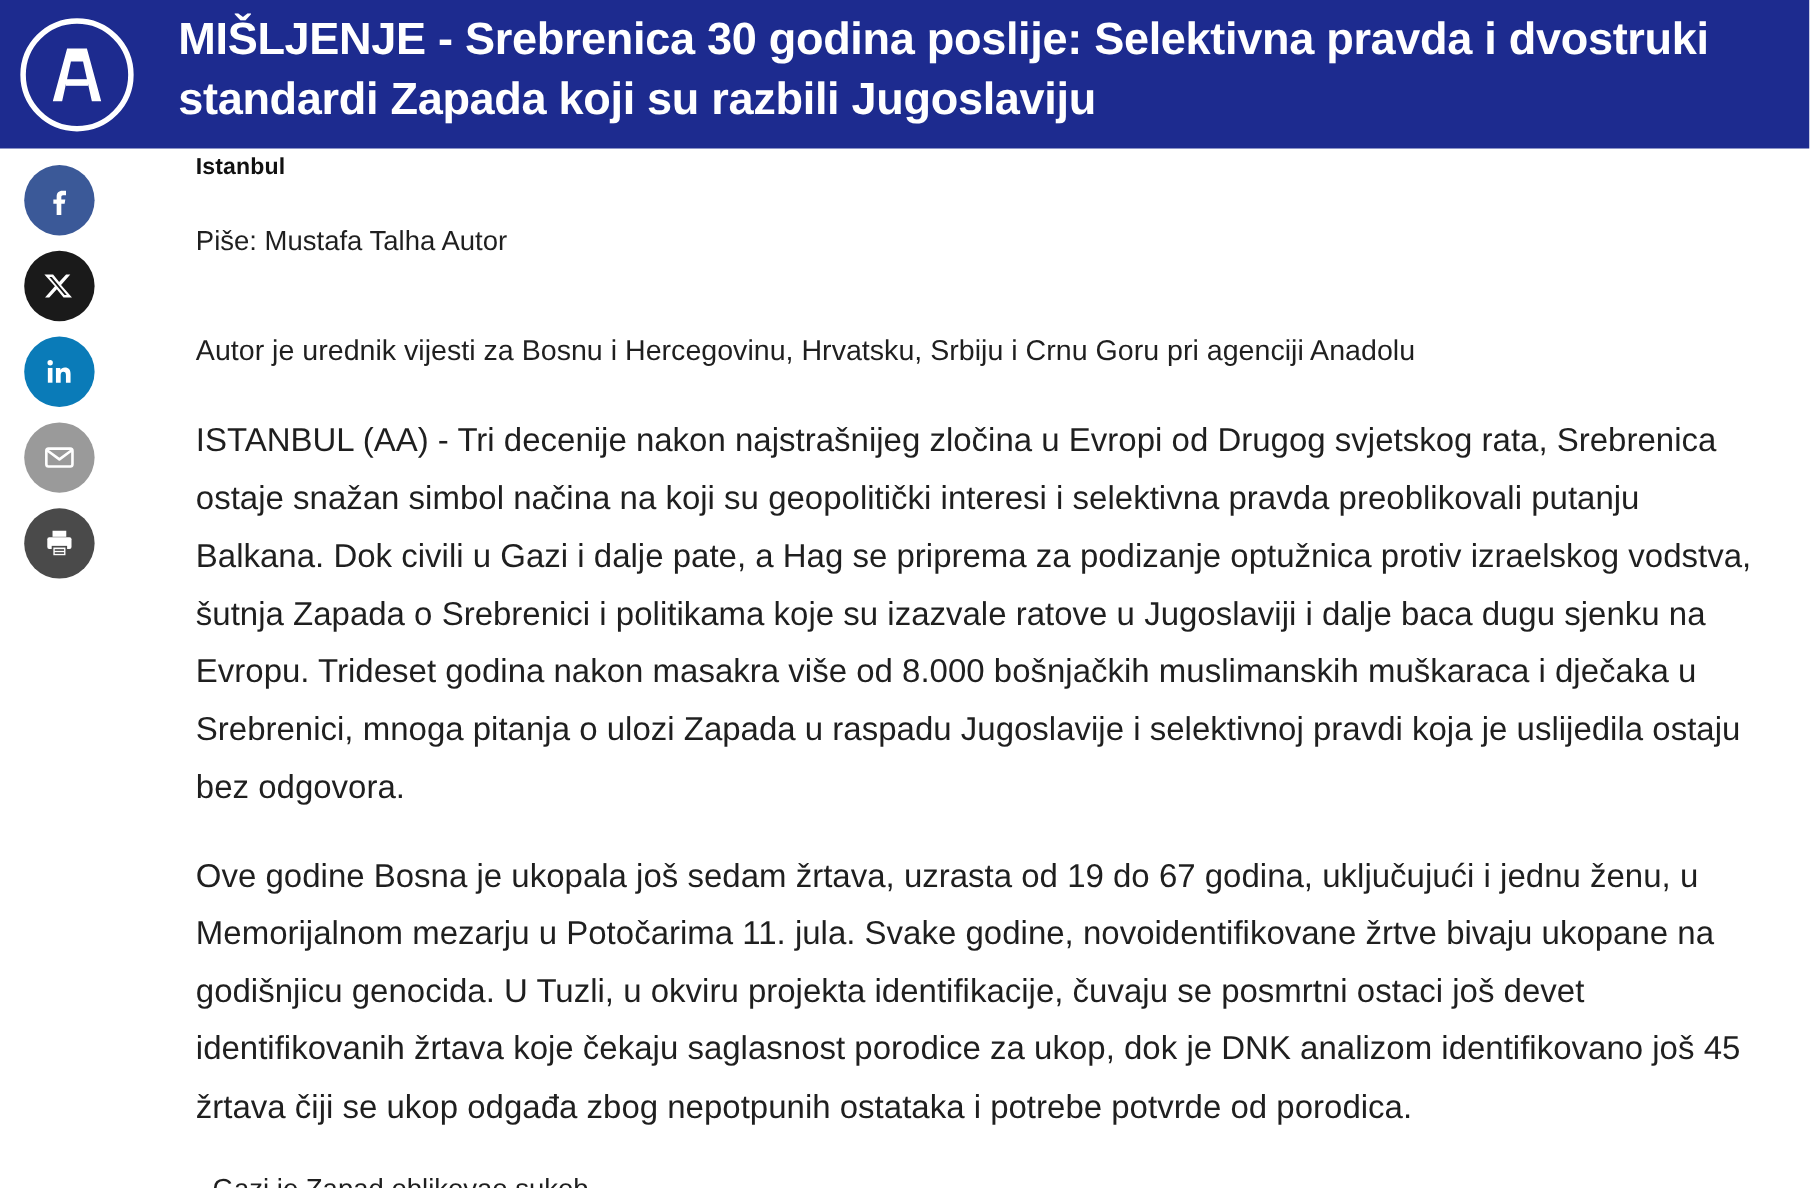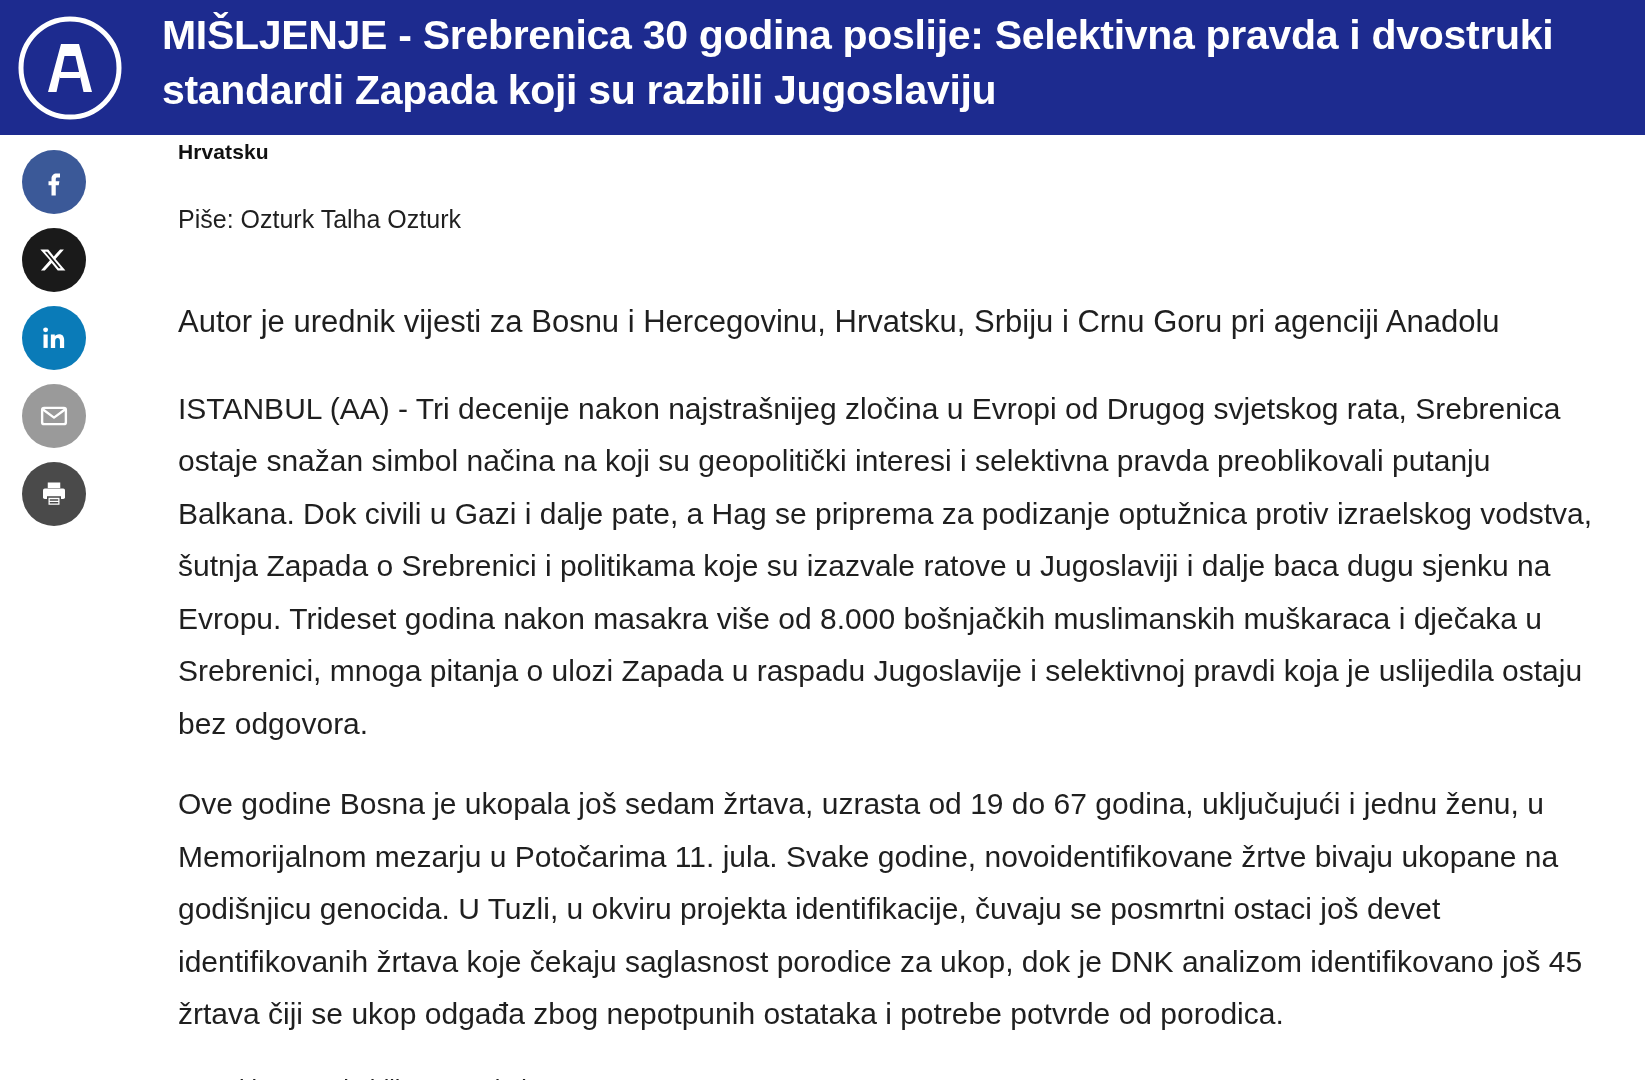--- a/index.html
+++ b/index.html
@@ -107,21 +107,21 @@
   }
 
   .byline {
     font-size: 25px;
     color: #1f1f1f;
     margin: 0 0 62px 0;
     line-height: 1.4;
   }
 
   .author-note {
-    font-size: 31px;
+    font-size: 26px;
     color: #1f1f1f;
     margin: 0 0 37px 0;
     line-height: 1.5;
   }
 
   .para {
     font-size: 30px;
     color: #1f1f1f;
     line-height: 1.75;
     margin: 0 0 28px 0;
@@ -187,21 +187,21 @@
         <rect x="3.2" y="7.6" width="17.6" height="8.4" rx="1.4" fill="#ffffff"></rect>
         <rect x="7" y="14.4" width="10" height="6.8" fill="#ffffff" stroke="#4a4a4a" stroke-width="1.2"></rect>
         <rect x="8.6" y="16.2" width="6.8" height="1.2" fill="#4a4a4a"></rect>
         <rect x="8.6" y="18.4" width="6.8" height="1.2" fill="#4a4a4a"></rect>
       </svg>
     </div>
 
   </div>
 
   <div class="article">
-    <p class="dateline">Hrvatsku</p>
-    <p class="byline">Piše: Ozturk Talha Ozturk</p>
+    <p class="dateline">Istanbul</p>
+    <p class="byline">Piše: Mustafa Talha Autor</p>
     <p class="author-note">Autor je urednik vijesti za Bosnu i Hercegovinu, Hrvatsku, Srbiju i Crnu Goru pri agenciji Anadolu</p>
     <p class="para">ISTANBUL (AA) - Tri decenije nakon najstrašnijeg zločina u Evropi od Drugog svjetskog rata, Srebrenica ostaje snažan simbol načina na koji su geopolitički interesi i selektivna pravda preoblikovali putanju Balkana. Dok civili u Gazi i dalje pate, a Hag se priprema za podizanje optužnica protiv izraelskog vodstva, šutnja Zapada o Srebrenici i politikama koje su izazvale ratove u Jugoslaviji i dalje baca dugu sjenku na Evropu. Trideset godina nakon masakra više od 8.000 bošnjačkih muslimanskih muškaraca i dječaka u Srebrenici, mnoga pitanja o ulozi Zapada u raspadu Jugoslavije i selektivnoj pravdi koja je uslijedila ostaju bez odgovora.</p>
     <p class="para">Ove godine Bosna je ukopala još sedam žrtava, uzrasta od 19 do 67 godina, uključujući i jednu ženu, u Memorijalnom mezarju u Potočarima 11. jula. Svake godine, novoidentifikovane žrtve bivaju ukopane na godišnjicu genocida. U Tuzli, u okviru projekta identifikacije, čuvaju se posmrtni ostaci još devet identifikovanih žrtava koje čekaju saglasnost porodice za ukop, dok je DNK analizom identifikovano još 45 žrtava čiji se ukop odgađa zbog nepotpunih ostataka i potrebe potvrde od porodica.</p>
     <p class="subhead">- Gazi je Zapad oblikovao sukob -</p>
   </div>
 
 </div>
 
 </body></html>

